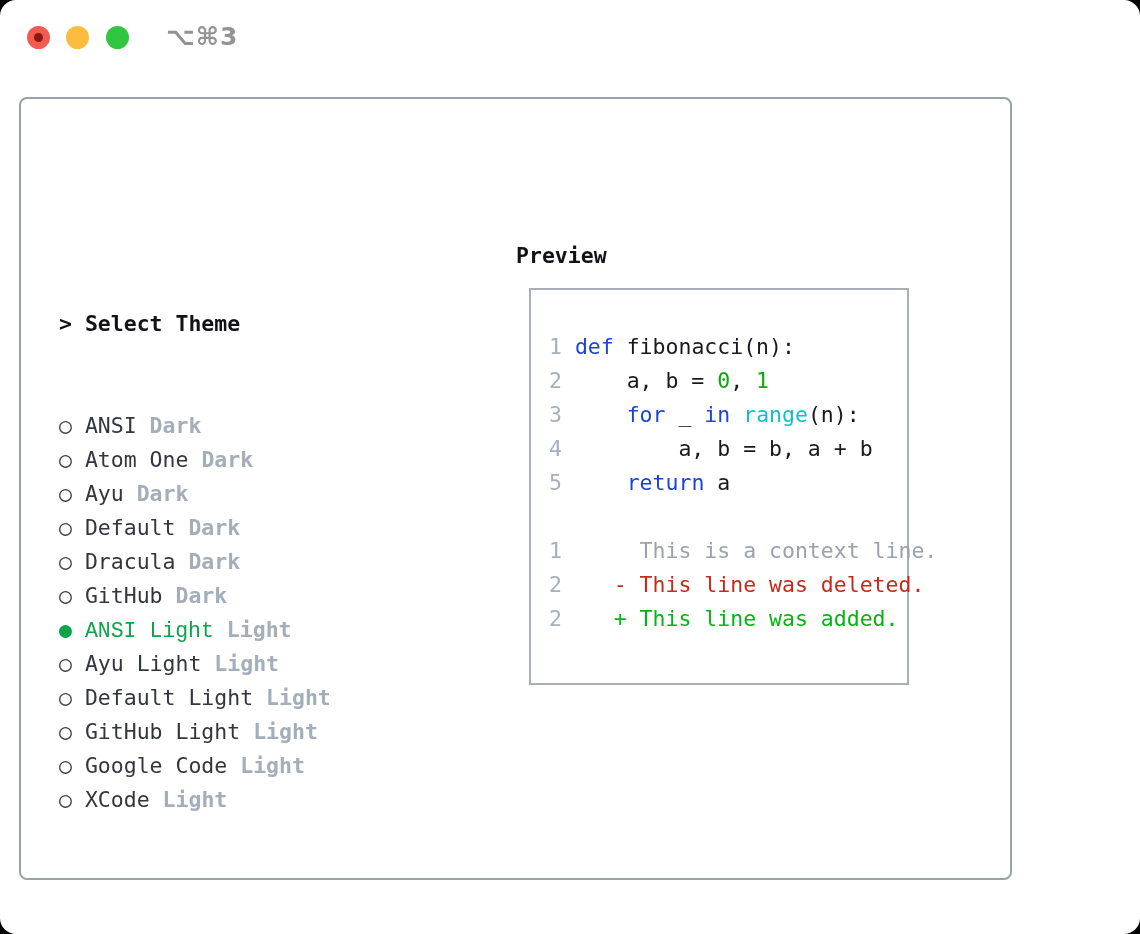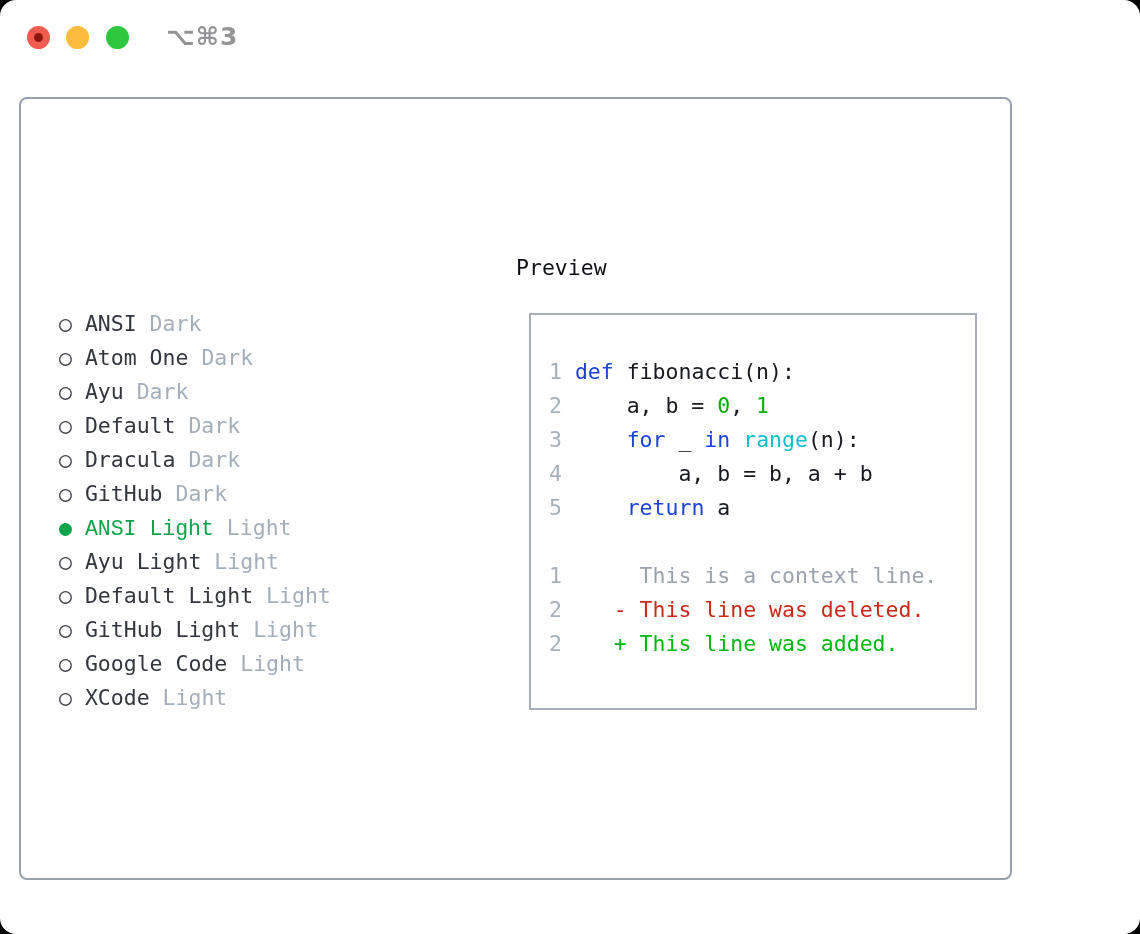--- a/index.html
+++ b/index.html
@@ -25,27 +25,27 @@
 
   
   .left-col{position:absolute;left:38px;top:140px;width:440px;font-size:21.5px;line-height:34px;
             color:var(--text);white-space:pre;}
   .row{height:34px;}
   .row.header{font-weight:bold;color:var(--title);}
   .row.header .prompt{display:inline-block;width:2ch;}
   .radio{display:inline-block;width:2ch;color:var(--radio_off);}
   .row.selected .radio{color:var(--accent_green);}
   .row.selected .label{color:var(--accent_green);font-family:Liberation Mono, monospace;}
-  .variant{margin-left:1ch;color:var(--muted);}
+  .variant{margin-left:1ch;color:var(--muted);font-weight:bold;}
   .spacer{height:34px;}
 
   
   .preview-title{position:absolute;left:495px;top:140px;height:34px;line-height:34px;
-                 font-size:21.5px;font-weight:normal;color:var(--title);margin-top:12px;}
-  .preview-box{position:absolute;left:508px;top:214px;width:448px;height:397px;box-sizing:border-box;
+                 font-size:21.5px;font-weight:bold;color:var(--title);}
+  .preview-box{position:absolute;left:508px;top:189px;width:380px;height:397px;box-sizing:border-box;
                border:2px solid var(--preview_border);background:#ffffff;}
   #code{position:absolute;left:18px;top:40px;margin:0;font-family:"DejaVu Sans Mono", monospace;
         font-size:21.5px;line-height:34px;color:var(--code_text);}
   .cl{height:34px;white-space:pre;}
   .ln{display:inline-block;width:2ch;color:var(--line_num);}
   .tok-kw{color:var(--kw);}
   .tok-lit{color:var(--lit);}
   .tok-builtin{color:var(--builtin);}
   .tok-plain{color:var(--code_text);}
   .tok-ctx{color:var(--ctx);}
@@ -61,20 +61,21 @@
     <span class="tl red">
         <span class="dot"></span>
       </span>
     <span class="tl yellow"></span>
     <span class="tl green"></span>
     <span class="shortcut">⌥⌘3</span>
 
     <div class="panel">
 
       <div class="left-col">
+        <div class="row header"><span class="prompt">&gt;</span><span class="t">Select Theme</span></div>
         <div id="theme-list"><div class="row item"><span class="radio">○</span><span class="label">ANSI</span><span class="variant">Dark</span></div><div class="row item"><span class="radio">○</span><span class="label">Atom One</span><span class="variant">Dark</span></div><div class="row item"><span class="radio">○</span><span class="label">Ayu</span><span class="variant">Dark</span></div><div class="row item"><span class="radio">○</span><span class="label">Default</span><span class="variant">Dark</span></div><div class="row item"><span class="radio">○</span><span class="label">Dracula</span><span class="variant">Dark</span></div><div class="row item"><span class="radio">○</span><span class="label">GitHub</span><span class="variant">Dark</span></div><div class="row item selected"><span class="radio">●</span><span class="label">ANSI Light</span><span class="variant">Light</span></div><div class="row item"><span class="radio">○</span><span class="label">Ayu Light</span><span class="variant">Light</span></div><div class="row item"><span class="radio">○</span><span class="label">Default Light</span><span class="variant">Light</span></div><div class="row item"><span class="radio">○</span><span class="label">GitHub Light</span><span class="variant">Light</span></div><div class="row item"><span class="radio">○</span><span class="label">Google Code</span><span class="variant">Light</span></div><div class="row item"><span class="radio">○</span><span class="label">XCode</span><span class="variant">Light</span></div></div>
         <div class="spacer"></div>
         
         
         
         
       </div>
 
       <div class="preview-title">Preview</div>
       <div class="preview-box">

